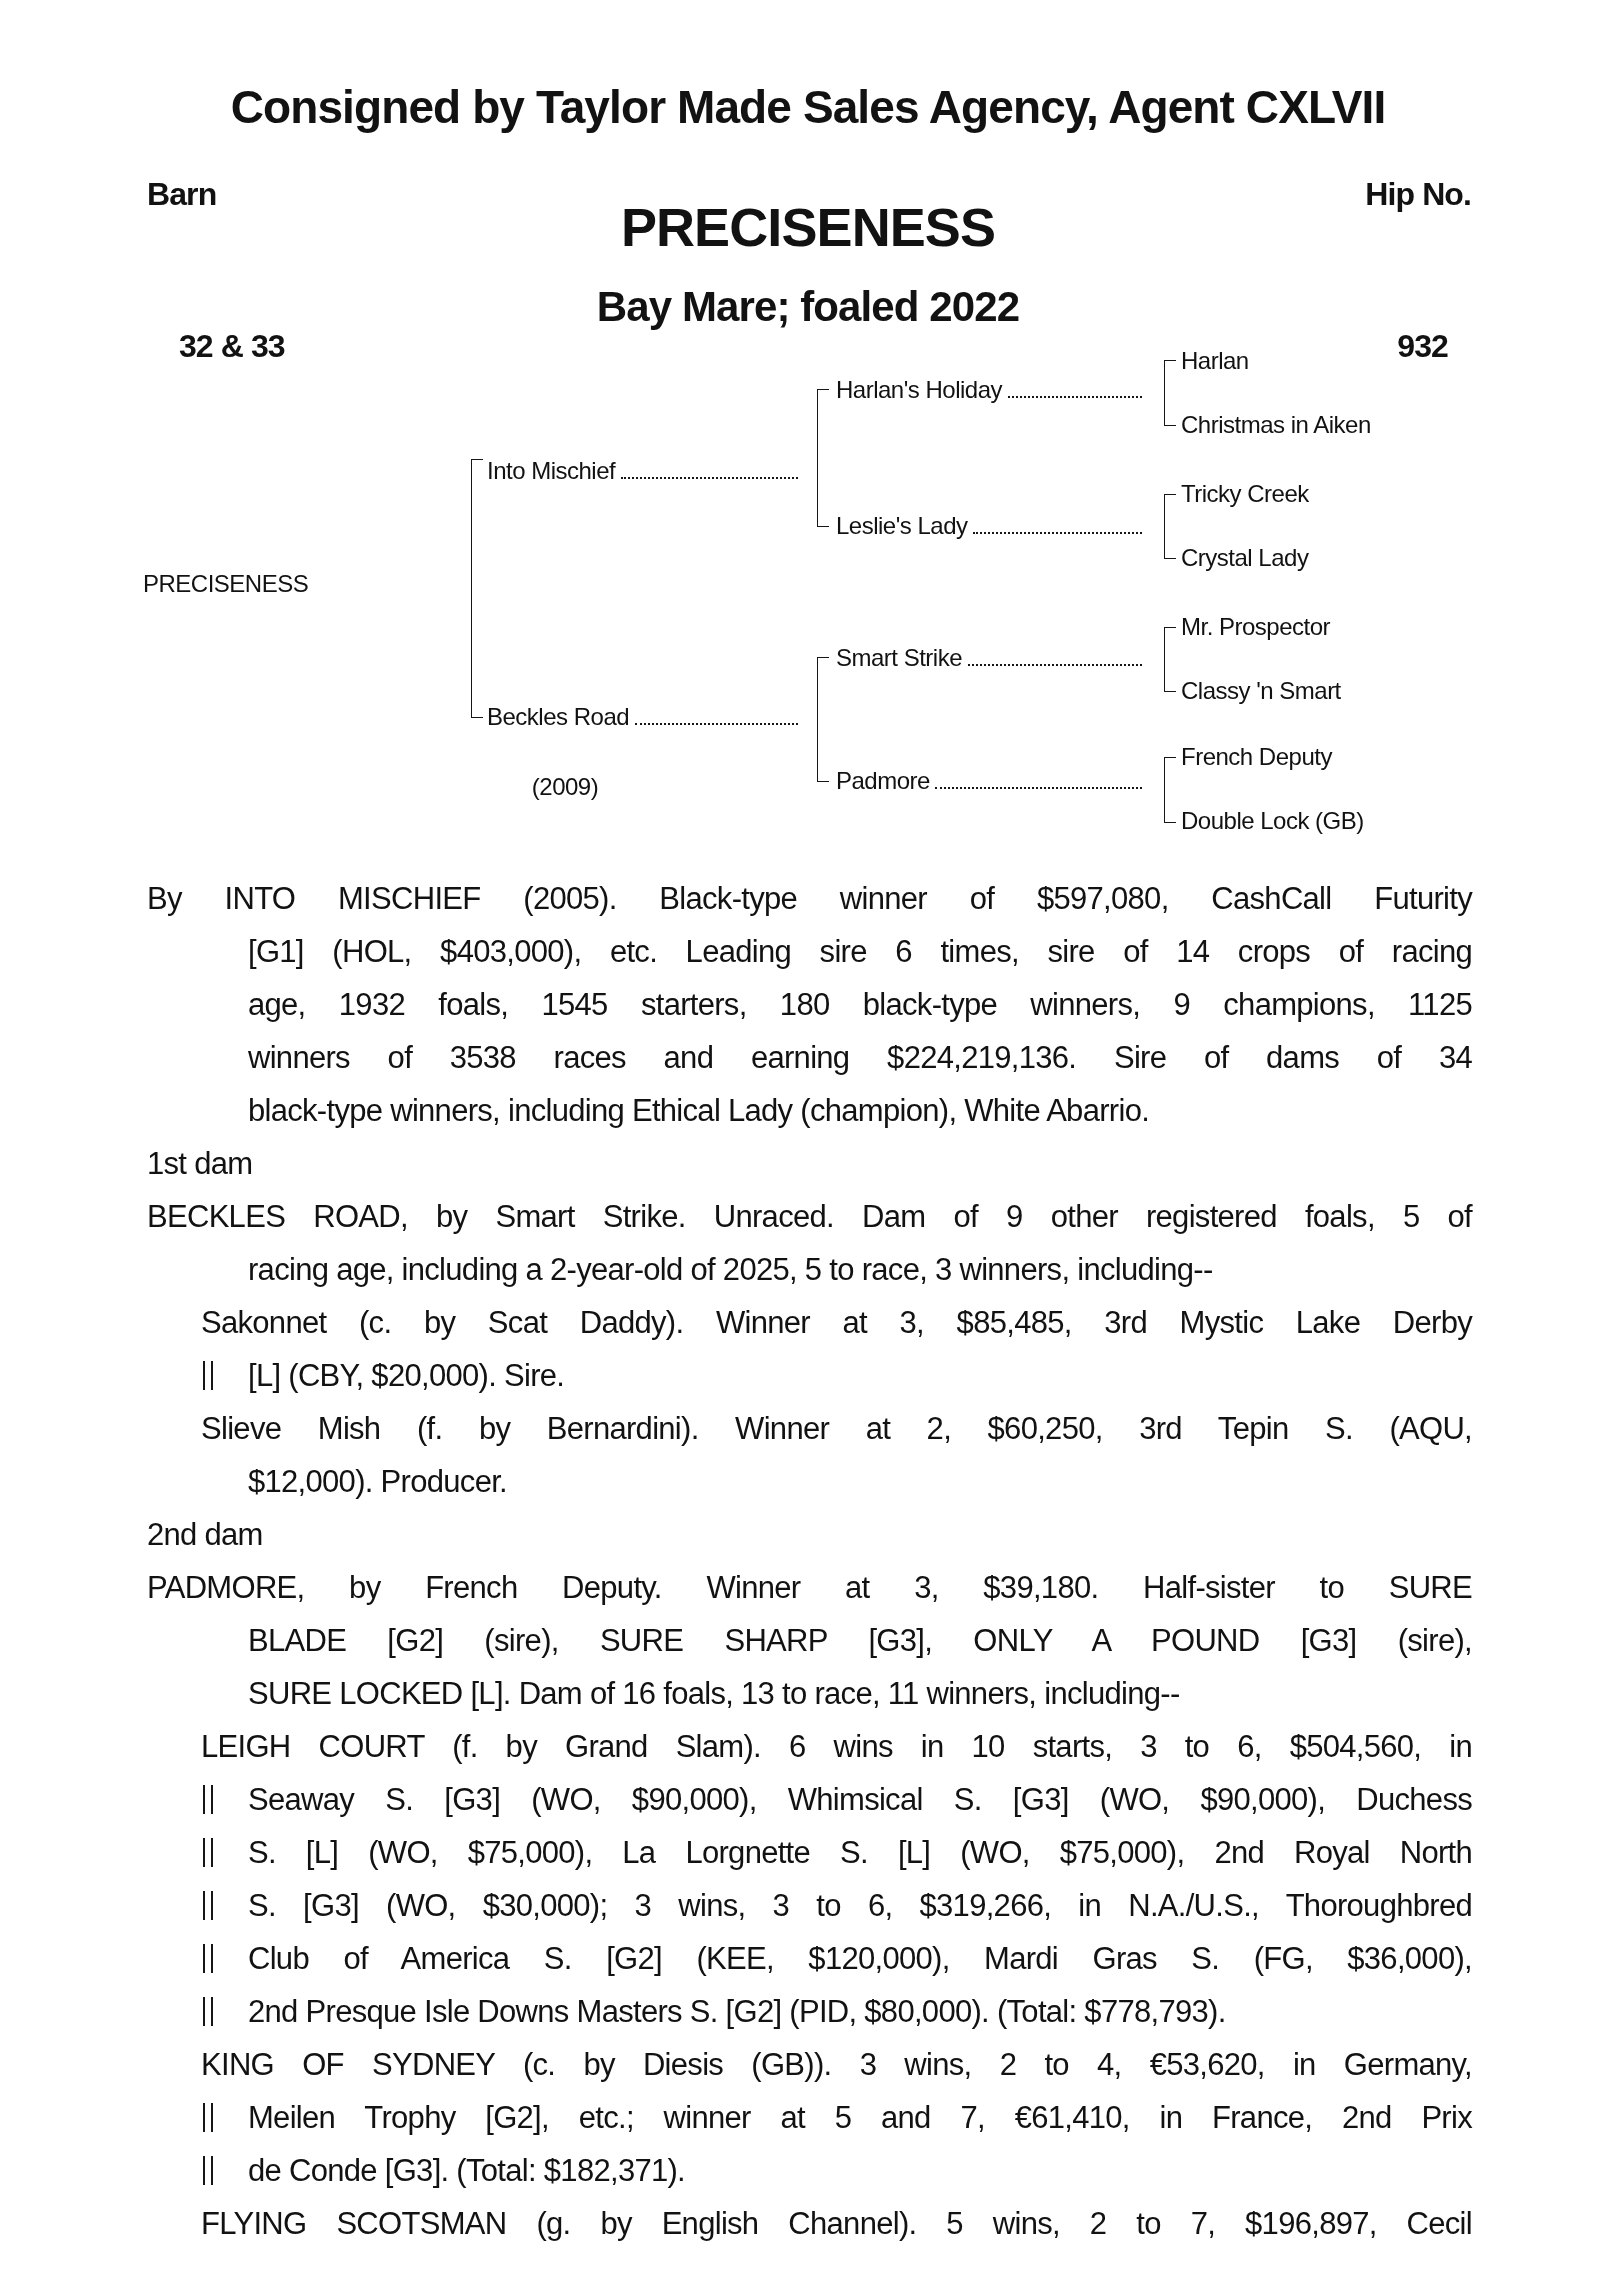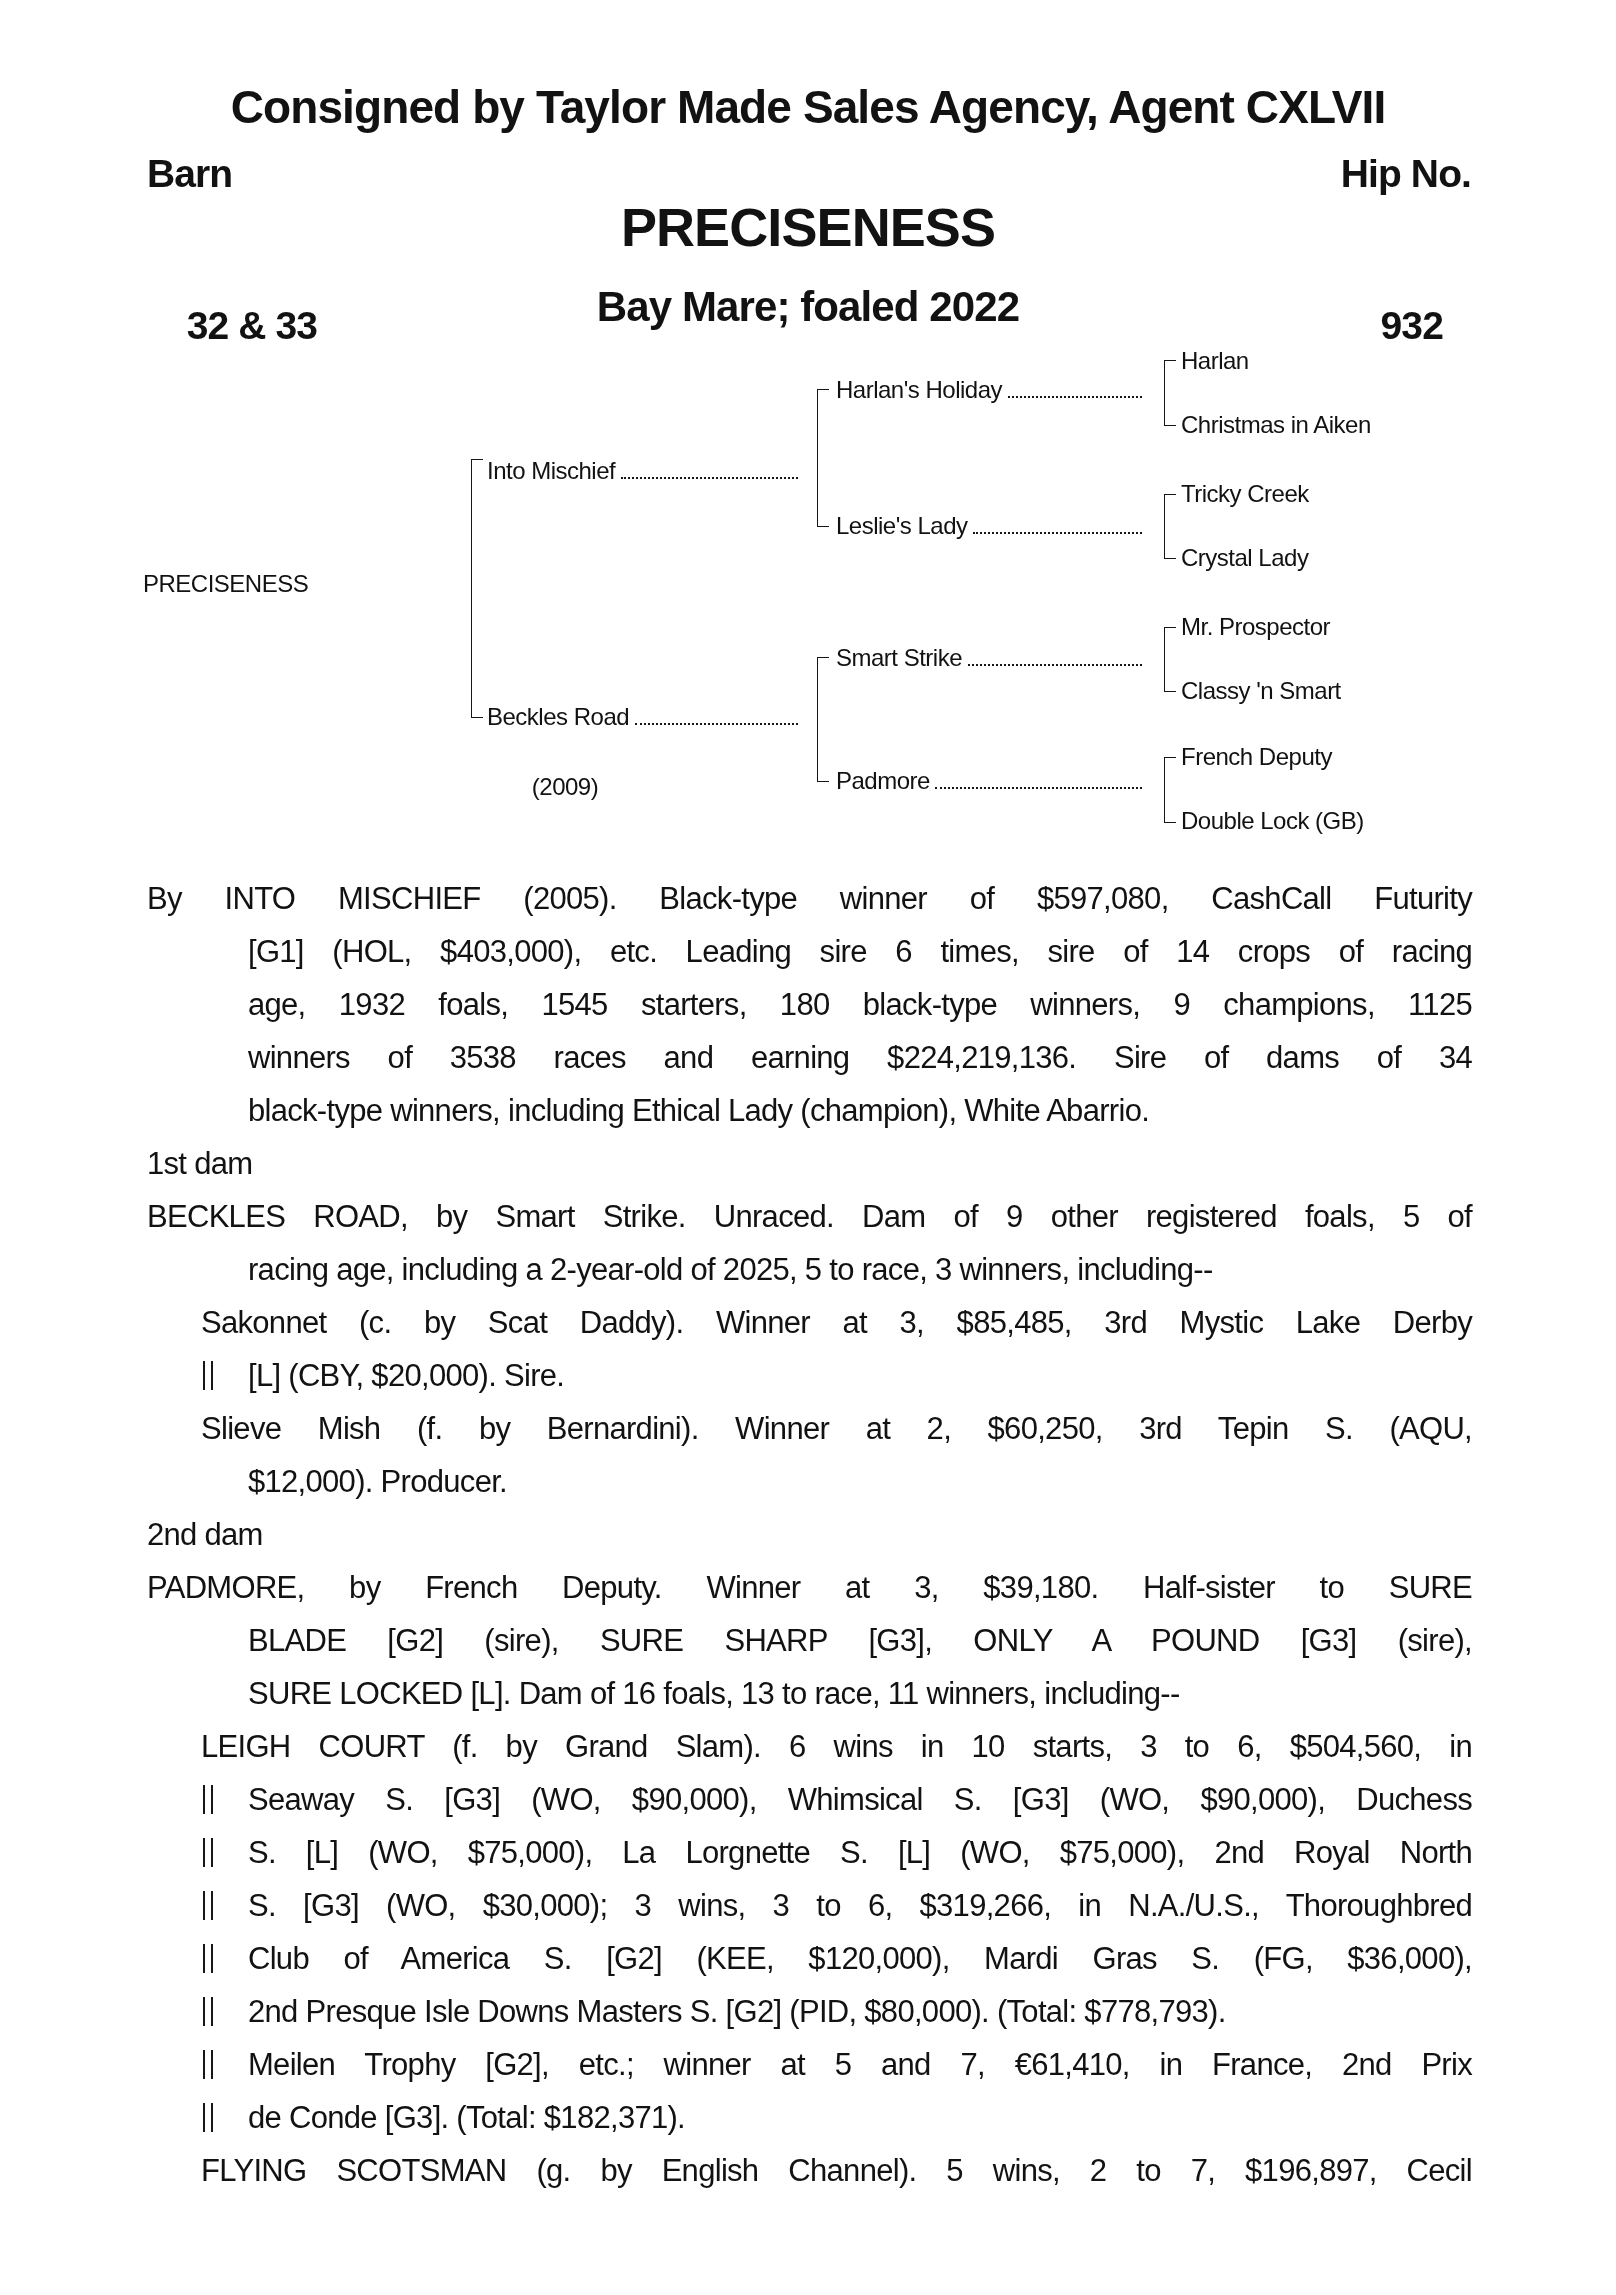--- a/index.html
+++ b/index.html
@@ -11,21 +11,21 @@
     color:#121212;
     font-family:"Liberation Sans","DejaVu Sans",sans-serif;
     overflow:hidden;
   }
   
   .consigned{
     position:absolute; top:80px; left:0; width:100%;
     text-align:center; font-size:46px; font-weight:bold; letter-spacing:-0.9px;
   }
   .corner{
-    position:absolute; top:136px; font-size:39px; font-weight:bold;
+    position:absolute; top:156px; font-size:32px; font-weight:bold;
     line-height:76px; letter-spacing:-0.9px; white-space:pre;
   }
   .corner.left{ left:147px; text-align:left;}
   .corner.right{ right:145px; }
   .horse-title{
     position:absolute; top:196px; left:0; width:100%;
     text-align:center; font-size:54px; font-weight:bold; letter-spacing:-0.9px;
   }
   .horse-sub{
     position:absolute; top:283px; left:0; width:100%;
@@ -168,19 +168,20 @@
       <div class="line ind0 last"><span class="b">2nd dam</span></div>
       <div class="line ind0"><span>PADMORE, by French Deputy. Winner at 3, $39,180. Half-sister to </span><span class="b">SURE</span></div>
       <div class="line ind2"><span class="b">BLADE [G2]</span><span> (sire), </span><span class="b">SURE SHARP [G3]</span><span>, </span><span class="b">ONLY A POUND [G3]</span><span> (sire),</span></div>
       <div class="line ind2 last"><span class="b">SURE LOCKED</span><span> [L]. Dam of 16 foals, 13 to race, 11 winners, including--</span></div>
       <div class="line ind1"><span class="b">LEIGH COURT</span><span> (f. by Grand Slam). 6 wins in 10 starts, 3 to 6, $504,560, in</span></div>
       <div class="line ind2"><span class="bars"></span><span>Seaway S. </span><span class="b">[G3]</span><span> (WO, $90,000), Whimsical S. </span><span class="b">[G3]</span><span> (WO, $90,000), Duchess</span></div>
       <div class="line ind2"><span class="bars"></span><span>S. [L] (WO, $75,000), La Lorgnette S. [L] (WO, $75,000), 2nd Royal North</span></div>
       <div class="line ind2"><span class="bars"></span><span>S. </span><span class="b">[G3]</span><span> (WO, $30,000); 3 wins, 3 to 6, $319,266, in N.A./U.S., Thoroughbred</span></div>
       <div class="line ind2"><span class="bars"></span><span>Club of America S. </span><span class="b">[G2]</span><span> (KEE, $120,000), Mardi Gras S. (FG, $36,000),</span></div>
       <div class="line ind2 last"><span class="bars"></span><span>2nd Presque Isle Downs Masters S. </span><span class="b">[G2]</span><span> (PID, $80,000). (Total: $778,793).</span></div>
+      <div class="line ind1"><span class="b">KING OF SYDNEY</span><span> (c. by Diesis (GB)). 3 wins, 2 to 4, €53,620, in Germany,</span></div>
       <div class="line ind2"><span class="bars"></span><span>Meilen Trophy </span><span class="b">[G2]</span><span>, etc.; winner at 5 and 7, €61,410, in France, 2nd Prix</span></div>
       <div class="line ind2 last"><span class="bars"></span><span>de Conde </span><span class="b">[G3]</span><span>. (Total: $182,371).</span></div>
       <div class="line ind1"><span class="b">FLYING SCOTSMAN</span><span> (g. by English Channel). 5 wins, 2 to 7, $196,897, Cecil</span></div>
     </div>
 
 </div>
 
 
 </body></html>

